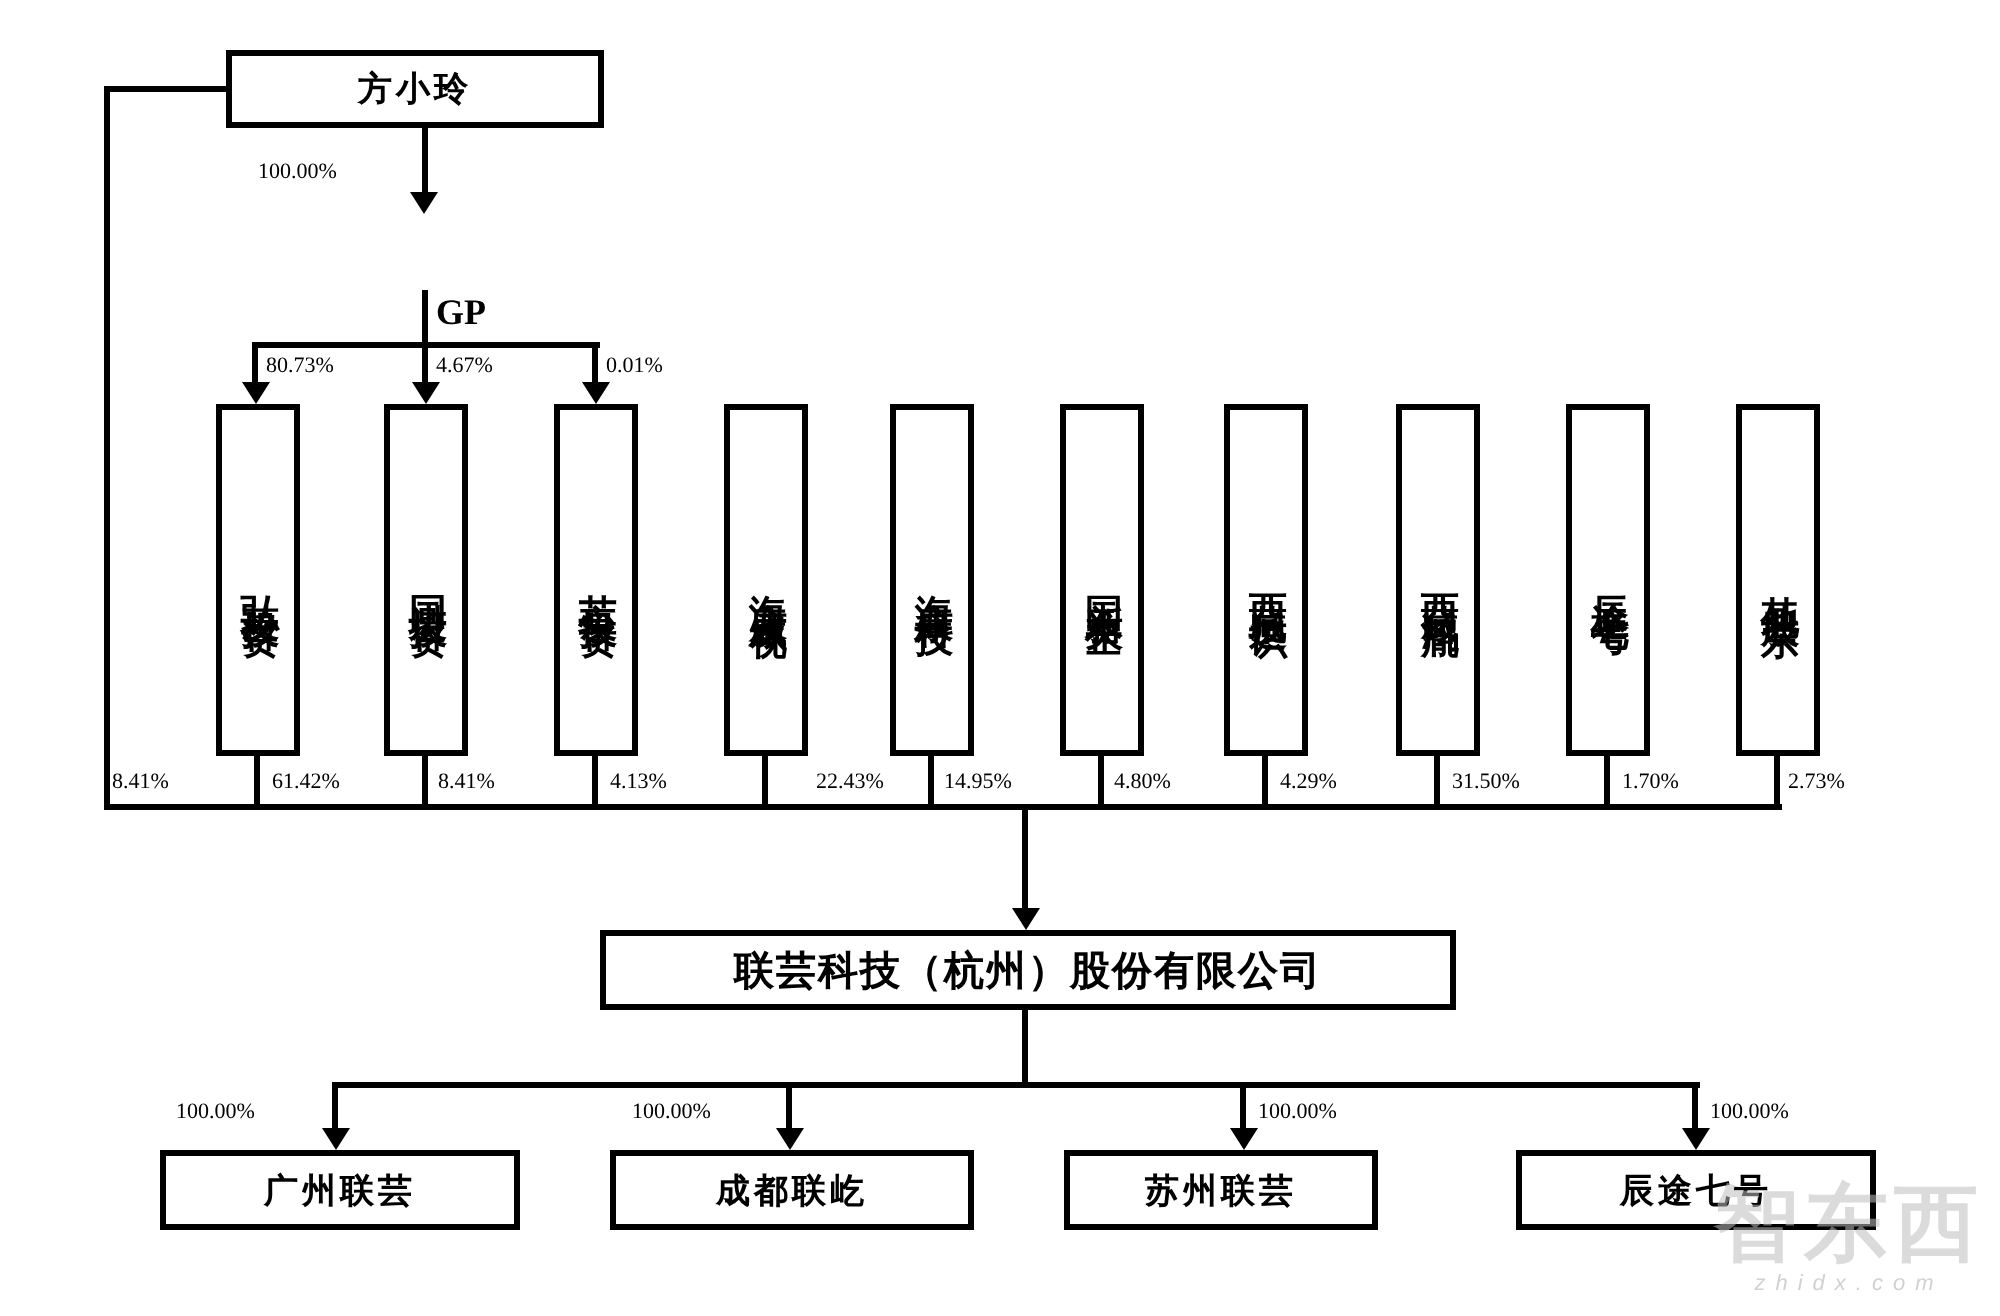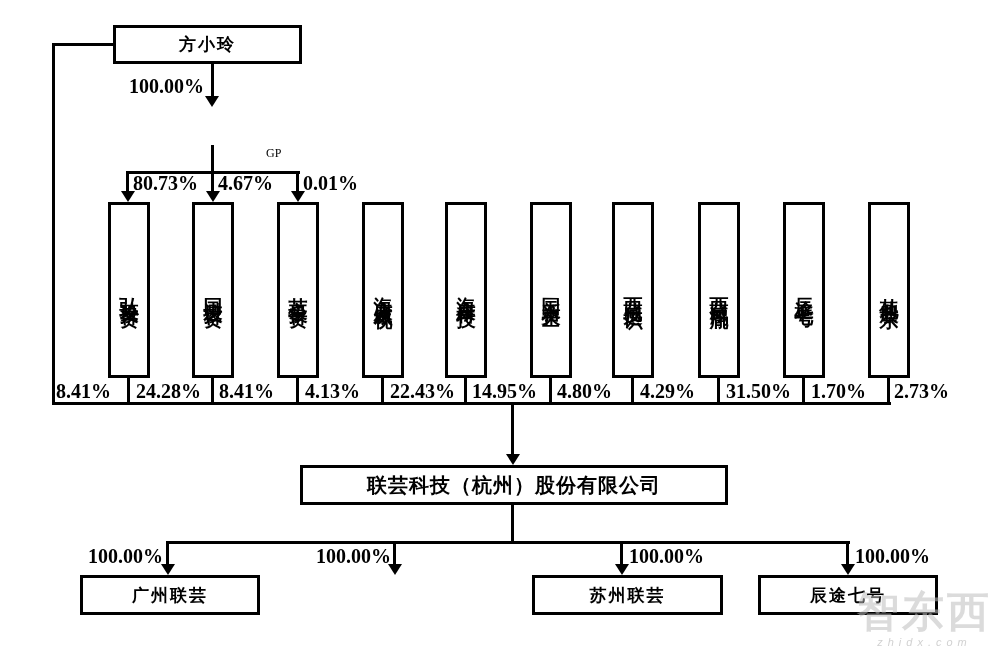--- a/index.html
+++ b/index.html
@@ -20,24 +20,24 @@
   }
   .hline,.vline{position:absolute;background:#000;}
   .hline{height:3px;}
   .vline{width:3px;}
   .arrow{
     position:absolute;width:0;height:0;
     border-left:7px solid transparent;border-right:7px solid transparent;
     border-top:11px solid #000;
   }
   .pct{
-    position:absolute;font-weight:bold;font-size:20px;white-space:nowrap;
+    position:absolute;font-weight:normal;font-size:11px;white-space:nowrap;
     line-height:19px;
   }
-  .gp{position:absolute;font-weight:normal;font-size:12px;margin-left:48px;}
+  .gp{position:absolute;font-weight:bold;font-size:18px;}
   .wm{position:absolute;right:8px;bottom:10px;text-align:center;pointer-events:none;}
   .wm-logo{
     font-family:"Liberation Sans","DejaVu Sans",sans-serif;
     font-size:42px;font-weight:bold;color:rgba(190,190,190,0.55);
     letter-spacing:3px;line-height:42px;
   }
   .wm-sub{
     font-family:"Liberation Sans","DejaVu Sans",sans-serif;
     font-size:11px;color:rgba(190,190,190,0.7);letter-spacing:5px;margin-top:3px;font-style:italic;
   }
@@ -89,24 +89,24 @@
   <div class="vline" style="left:464px;top:378px;height:27px"></div>
   <div class="vline" style="left:549px;top:378px;height:27px"></div>
   <div class="vline" style="left:631px;top:378px;height:27px"></div>
   <div class="vline" style="left:717px;top:378px;height:27px"></div>
   <div class="vline" style="left:802px;top:378px;height:27px"></div>
   <div class="vline" style="left:887px;top:378px;height:27px"></div>
 
   <div class="hline" style="left:52px;top:402px;width:839px"></div>
 
   <div class="pct" style="left:56px;top:382px">8.41%</div>
-  <div class="pct" style="left:136px;top:382px">24.28%</div>
+  <div class="pct" style="left:136px;top:382px">61.42%</div>
   <div class="pct" style="left:219px;top:382px">8.41%</div>
   <div class="pct" style="left:305px;top:382px">4.13%</div>
-  <div class="pct" style="left:390px;top:382px">22.43%</div>
+  <div class="pct" style="left:408px;top:382px">22.43%</div>
   <div class="pct" style="left:472px;top:382px">14.95%</div>
   <div class="pct" style="left:557px;top:382px">4.80%</div>
   <div class="pct" style="left:640px;top:382px">4.29%</div>
   <div class="pct" style="left:726px;top:382px">31.50%</div>
   <div class="pct" style="left:811px;top:382px">1.70%</div>
   <div class="pct" style="left:894px;top:382px">2.73%</div>
 
   <div class="vline" style="left:511px;top:404px;height:53px"></div>
   <div class="arrow" style="left:506px;top:454px"></div>
 
@@ -123,21 +123,22 @@
   <div class="arrow" style="left:615px;top:564px"></div>
   <div class="vline" style="left:846px;top:541px;height:24px"></div>
   <div class="arrow" style="left:841px;top:564px"></div>
 
   <div class="pct" style="left:88px;top:547px">100.00%</div>
   <div class="pct" style="left:316px;top:547px">100.00%</div>
   <div class="pct" style="left:629px;top:547px">100.00%</div>
   <div class="pct" style="left:855px;top:547px">100.00%</div>
 
   <div class="box h" style="left:80px;top:575px;width:180px;height:40px">广州联芸</div>
-  <div class="box h" style="left:532px;top:575px;width:191px;height:40px">苏州联芸</div>
+  <div class="box h" style="left:305px;top:575px;width:182px;height:40px">成都联屹</div>
+  <div class="box h" style="left:532px;top:575px;width:157px;height:40px">苏州联芸</div>
   <div class="box h" style="left:758px;top:575px;width:180px;height:40px">辰途七号</div>
 
   <div class="wm">
     <div class="wm-logo">智东西</div>
     <div class="wm-sub">zhidx.com</div>
   </div>
 
 </div>
 
 </body></html>

